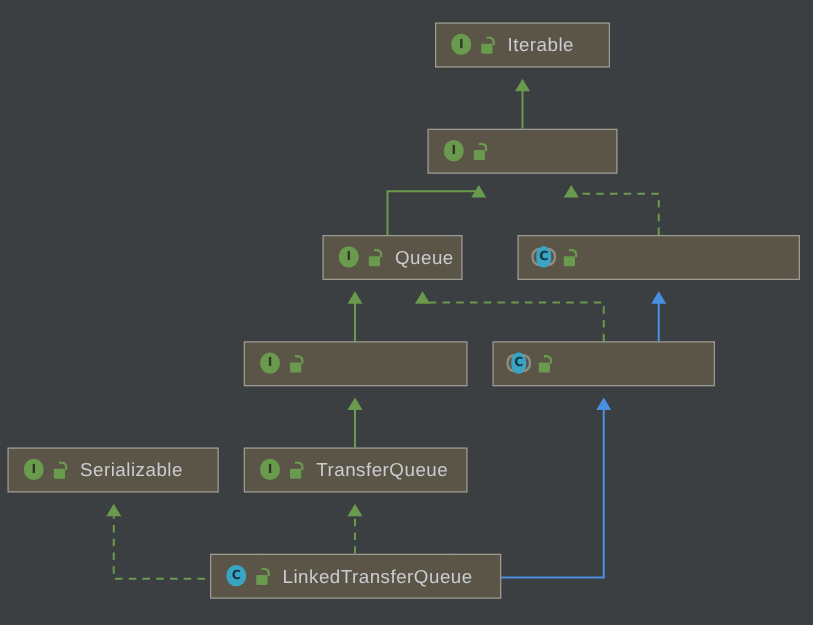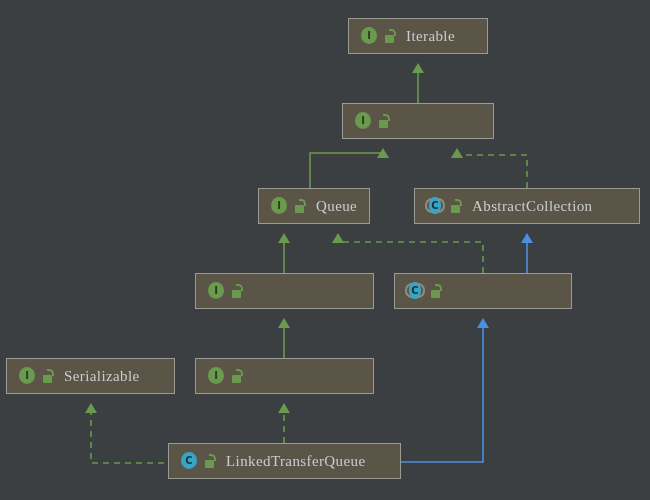--- a/index.html
+++ b/index.html
@@ -30,21 +30,21 @@
     background: #5b5547;
     border: 1px solid #9b9b95;
     display: flex;
     align-items: center;
     padding: 0 11px;
     white-space: nowrap;
   }
   .node-label {
     color: #c9ccd1;
     font-size: 15px;
-    font-family: Liberation Serif, serif;
+    font-family: Liberation Sans, sans-serif;
     letter-spacing: 0.4px;
     margin-left: 9px;
   }
   
   .type-icon {
     position: relative;
     width: 18px;
     height: 18px;
     flex: 0 0 18px;
   }
@@ -206,21 +206,20 @@
         <span class="node-label">Queue</span>
       </div>
       <div class="node" style="left: 414px; top: 188px; width: 226px;">
         <span class="type-icon abstract">
           <span class="disc">C</span>
         </span>
         <span class="lock-icon">
           <span class="body"></span>
           <span class="shackle"></span>
         </span>
-        <span class="node-label">AbstractCollection</span>
       </div>
       <div class="node" style="left: 195px; top: 273px; width: 179px;">
         <span class="type-icon iface">
           <span class="disc">I</span>
         </span>
         <span class="lock-icon">
           <span class="body"></span>
           <span class="shackle"></span>
         </span>
       </div>
@@ -244,20 +243,21 @@
         <span class="node-label">Serializable</span>
       </div>
       <div class="node" style="left: 195px; top: 358px; width: 179px;">
         <span class="type-icon iface">
           <span class="disc">I</span>
         </span>
         <span class="lock-icon">
           <span class="body"></span>
           <span class="shackle"></span>
         </span>
+        <span class="node-label">TransferQueue</span>
       </div>
       <div class="node" style="left: 168px; top: 443px; width: 233px;">
         <span class="type-icon cls">
           <span class="disc">C</span>
         </span>
         <span class="lock-icon">
           <span class="body"></span>
           <span class="shackle"></span>
         </span>
         <span class="node-label">LinkedTransferQueue</span>

